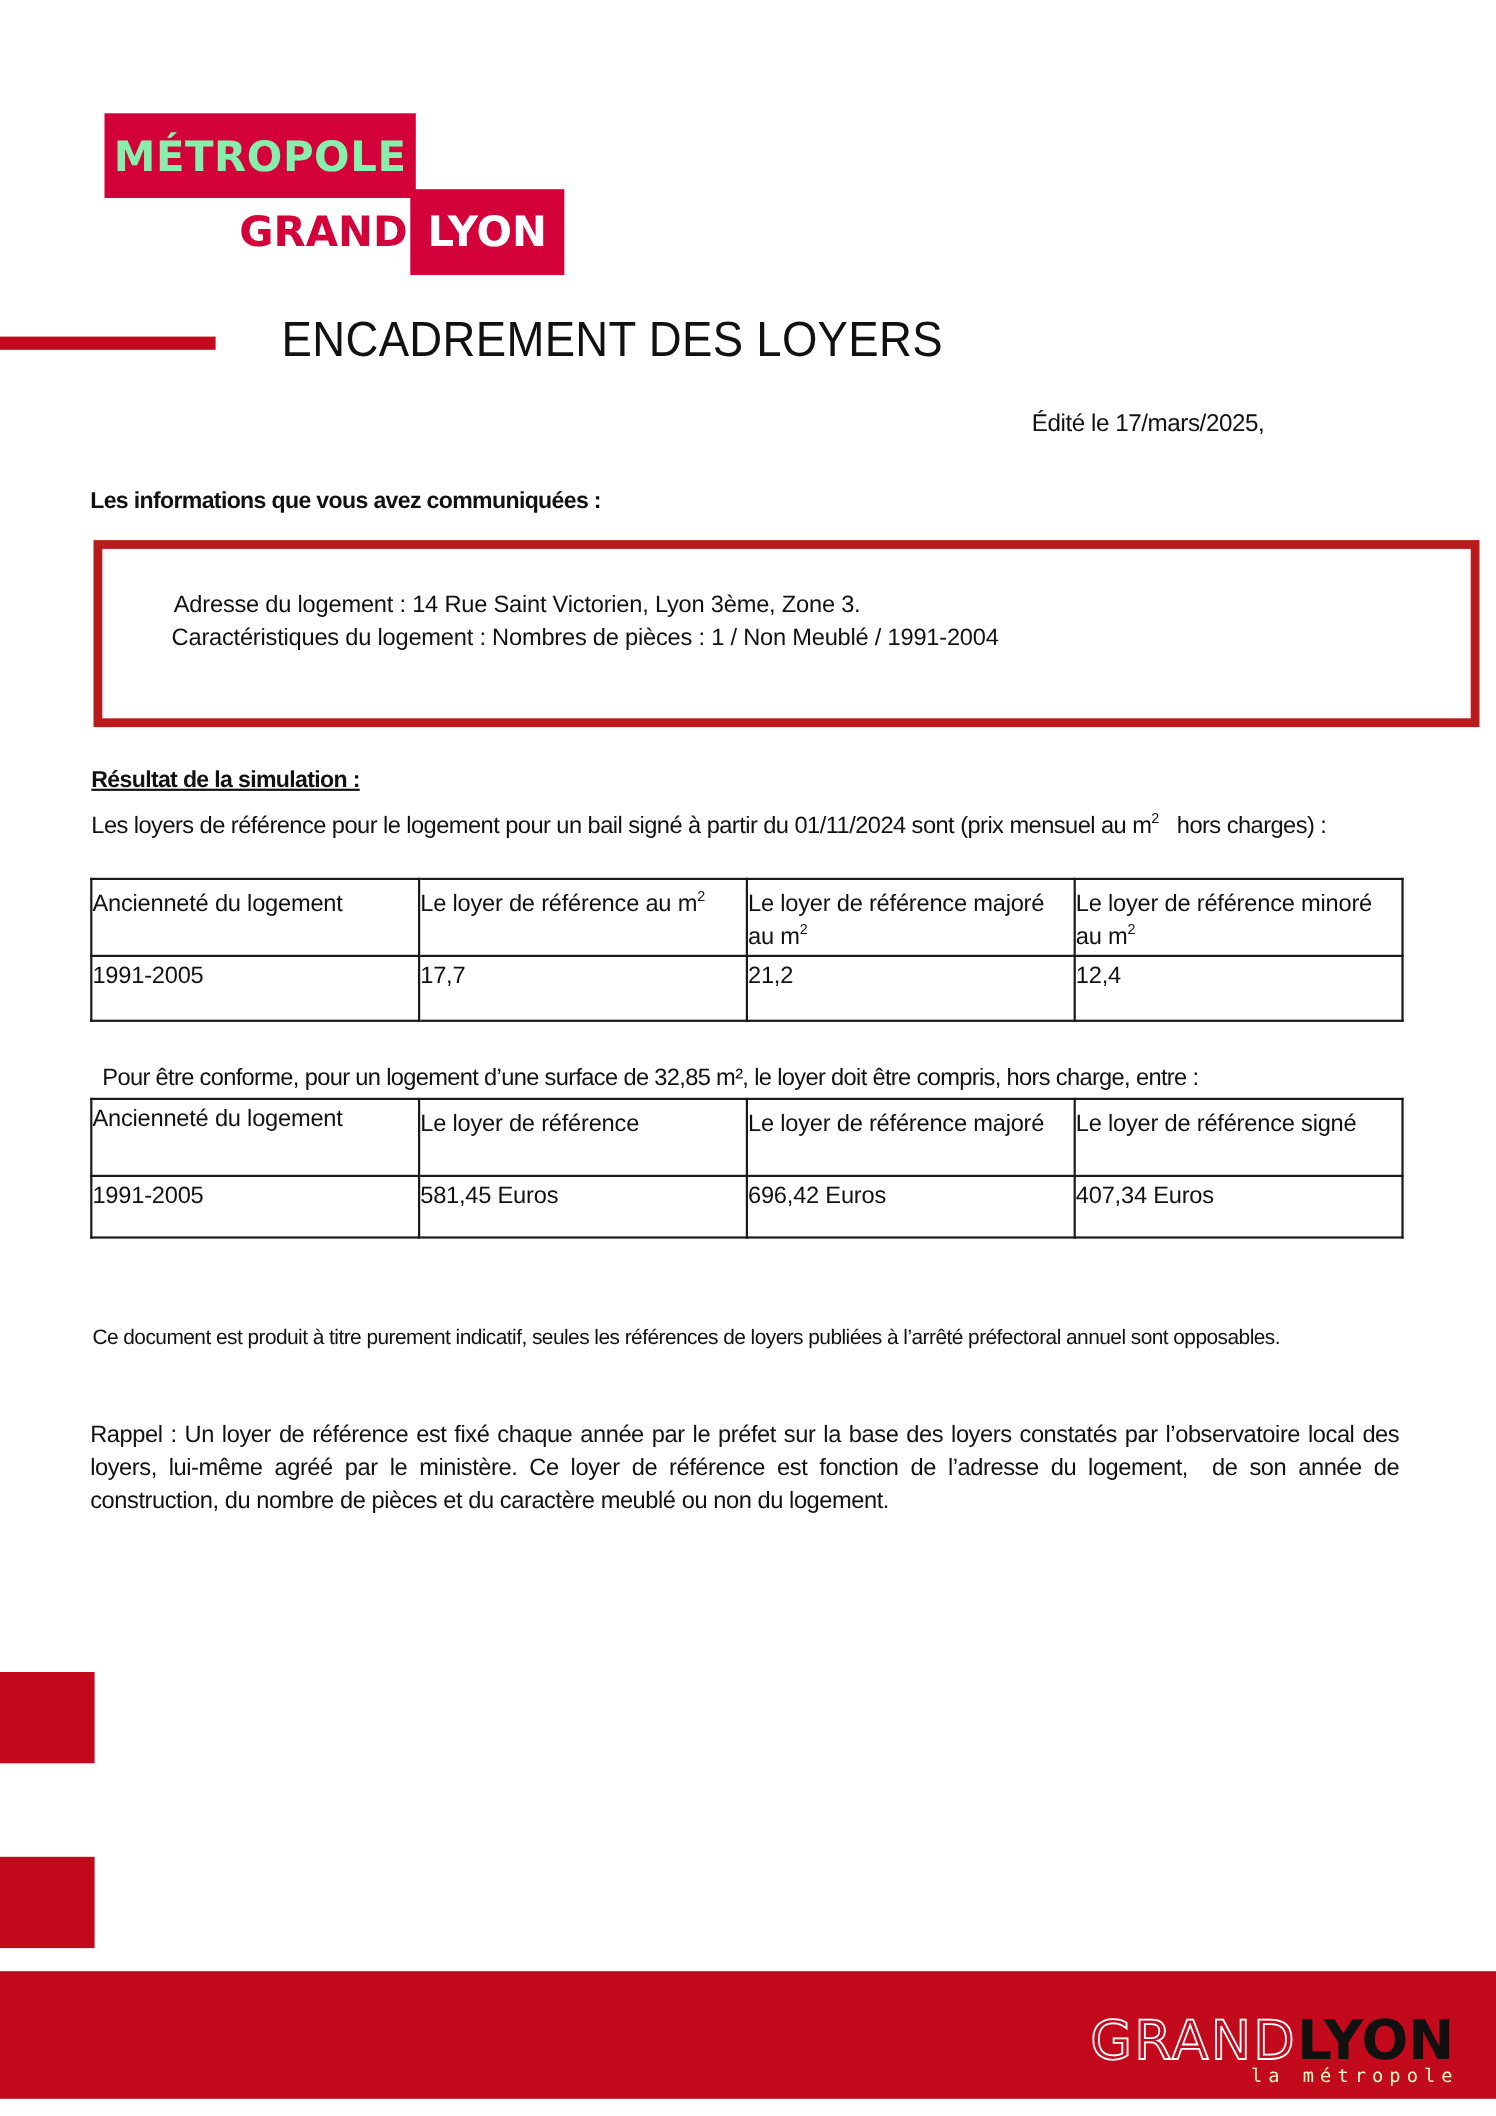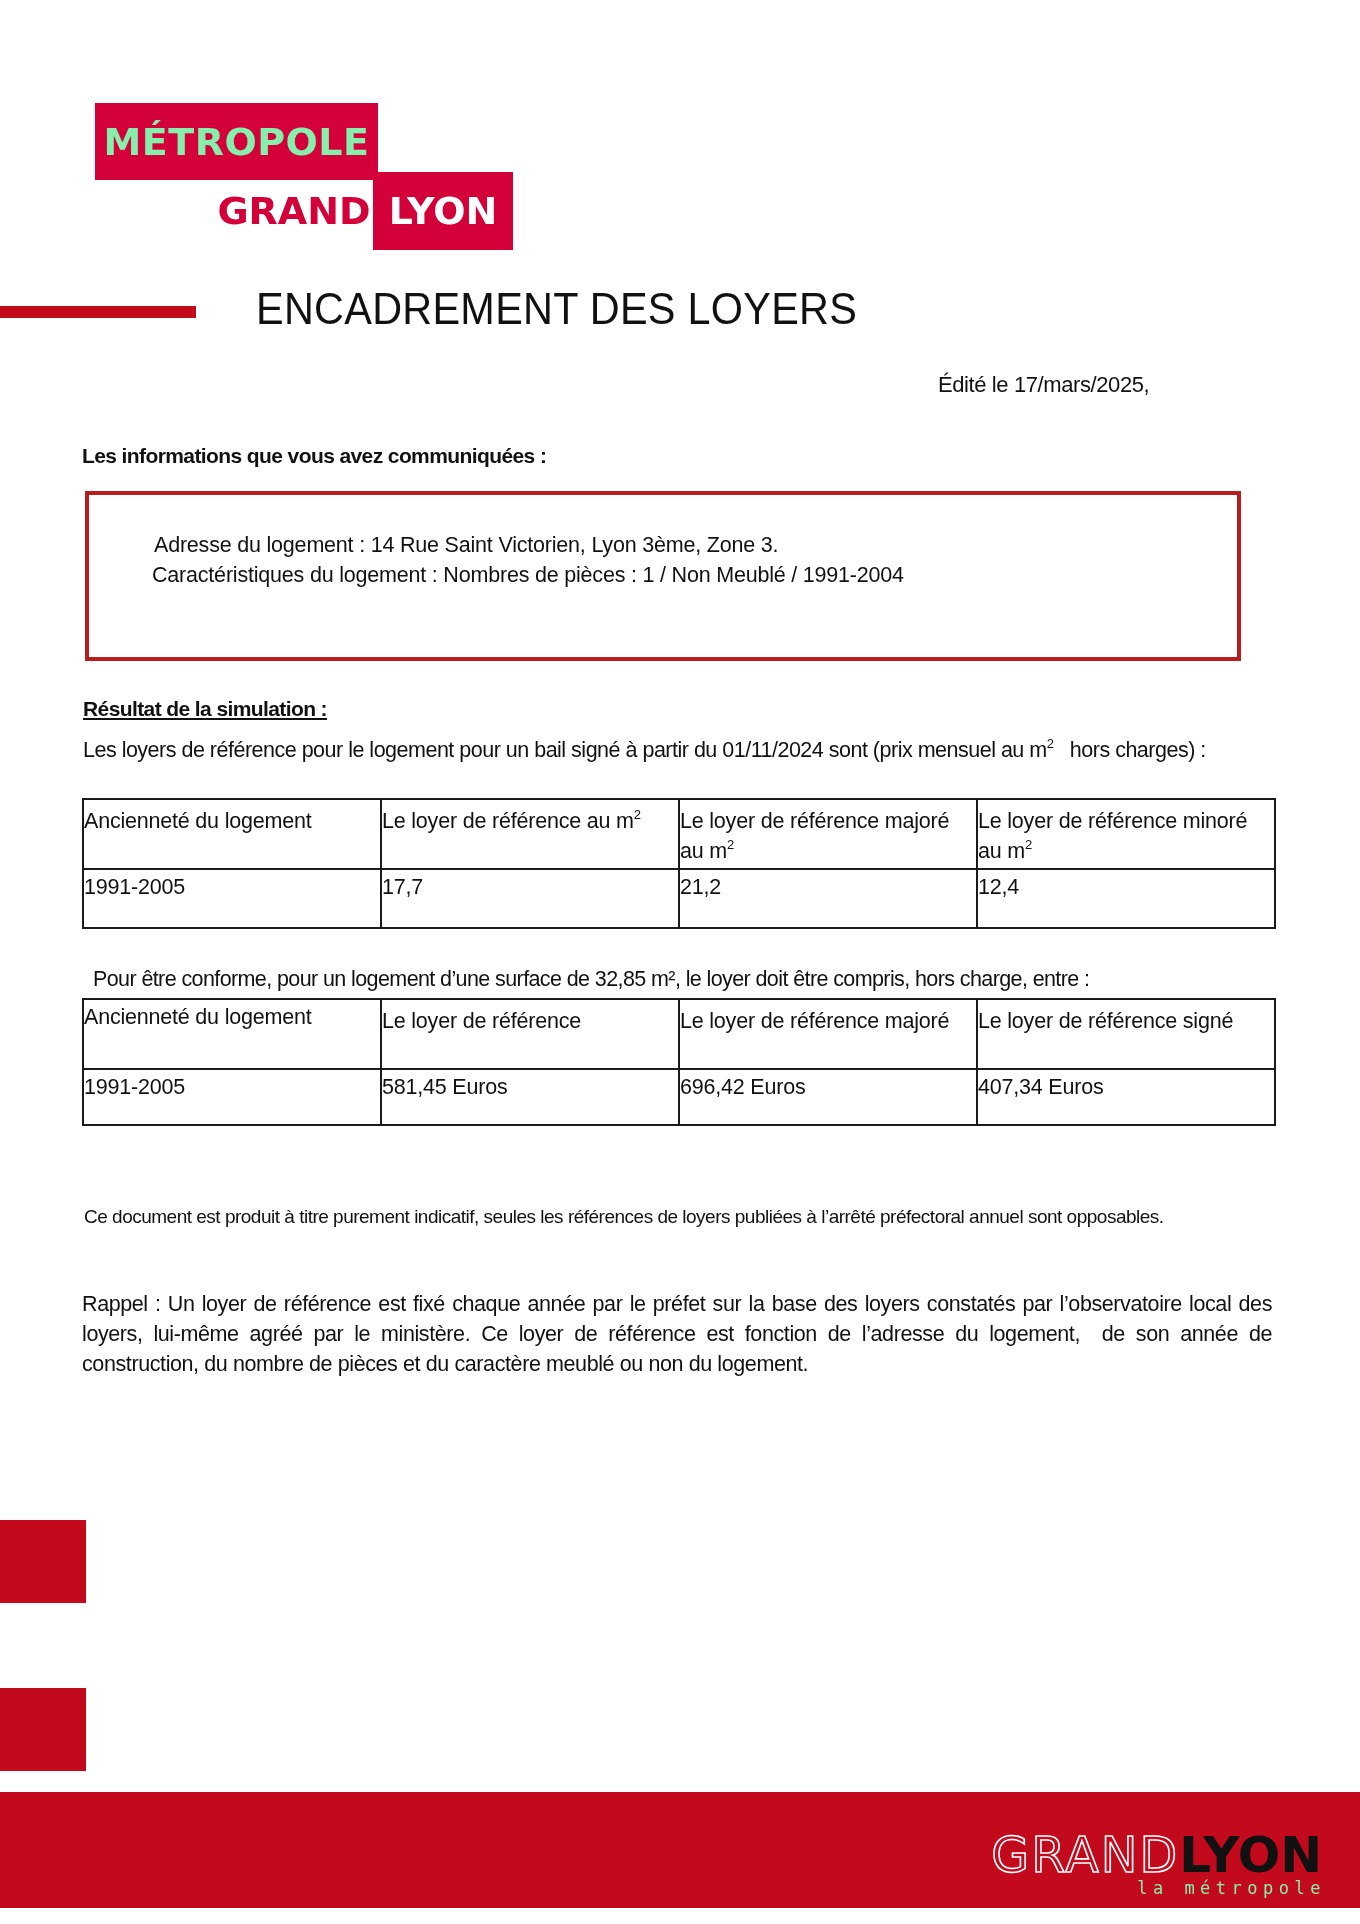--- a/index.html
+++ b/index.html
@@ -37,22 +37,22 @@
       font-size: 45px; font-weight: normal; letter-spacing: 0.3px;
       font-family: "Liberation Sans", sans-serif;
       transform: scaleX(0.92); transform-origin: left;
     }
     .edit-date { left: 938px; top: 372px; font-size: 22px; letter-spacing: -0.4px; }
 
     .section-label { font-size: 21px; font-weight: bold; letter-spacing: -0.6px; }
     .info-heading { left: 82px; top: 444px; }
 
     .info-box {
-      left: 85px; top: 491px; width: 1156px; height: 170px;
-      border: 4px solid #b91c1c;
+      left: 85px; top: 491px; width: 1260px; height: 170px;
+      border: 8px solid #b91c1c;
       text-decoration: underline;
     }
     .info-line { position: absolute; font-size: 21.5px; letter-spacing: -0.2px; }
     .info-address { left: 65px; top: 38px; }
     .info-features { left: 63px; top: 68px; }
 
     .result-heading { left: 83px; top: 697px; text-decoration: underline; }
     .result-intro {
       left: 83px; top: 734px; width: 1150px;
       font-size: 21.5px; letter-spacing: -0.5px; line-height: 32px;
@@ -97,21 +97,21 @@
     .footer-logo { right: 38px; top: 34px; text-align: right; }
     .footer-grand {
       font-family: "DejaVu Sans", sans-serif; font-weight: 200;
       font-size: 49px; color: #fff; letter-spacing: 2px;
       -webkit-text-stroke: 0px;
     }
     .footer-grand span.light { font-weight: normal; color: transparent; -webkit-text-stroke: 1.6px #fff; }
     .footer-lyon { font-weight: bold; color: #111; font-size: 50px; letter-spacing: 0; }
     .footer-sub {
       font-family: "DejaVu Sans Mono", monospace; font-size: 17px;
-      color: #86efac; letter-spacing: 5.5px; margin-top: -6px; margin-right: -4px;
+      color: #fef9c3; letter-spacing: 5.5px; margin-top: -6px; margin-right: -4px;
     }
   </style>
 </head>
 <body>
 
 <div class="abs logo-top">
   <span>MÉTROPOLE</span>
 </div>
 <div class="abs logo-grand">GRAND</div>
 <div class="abs logo-lyon">

